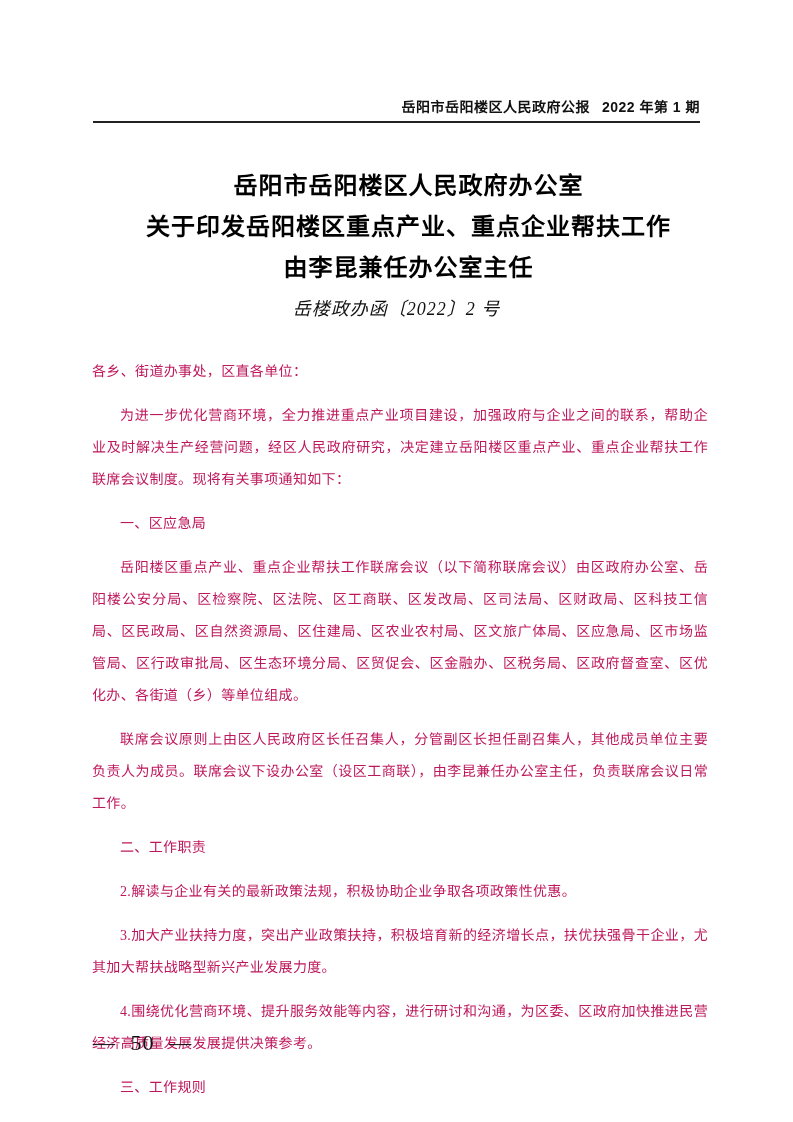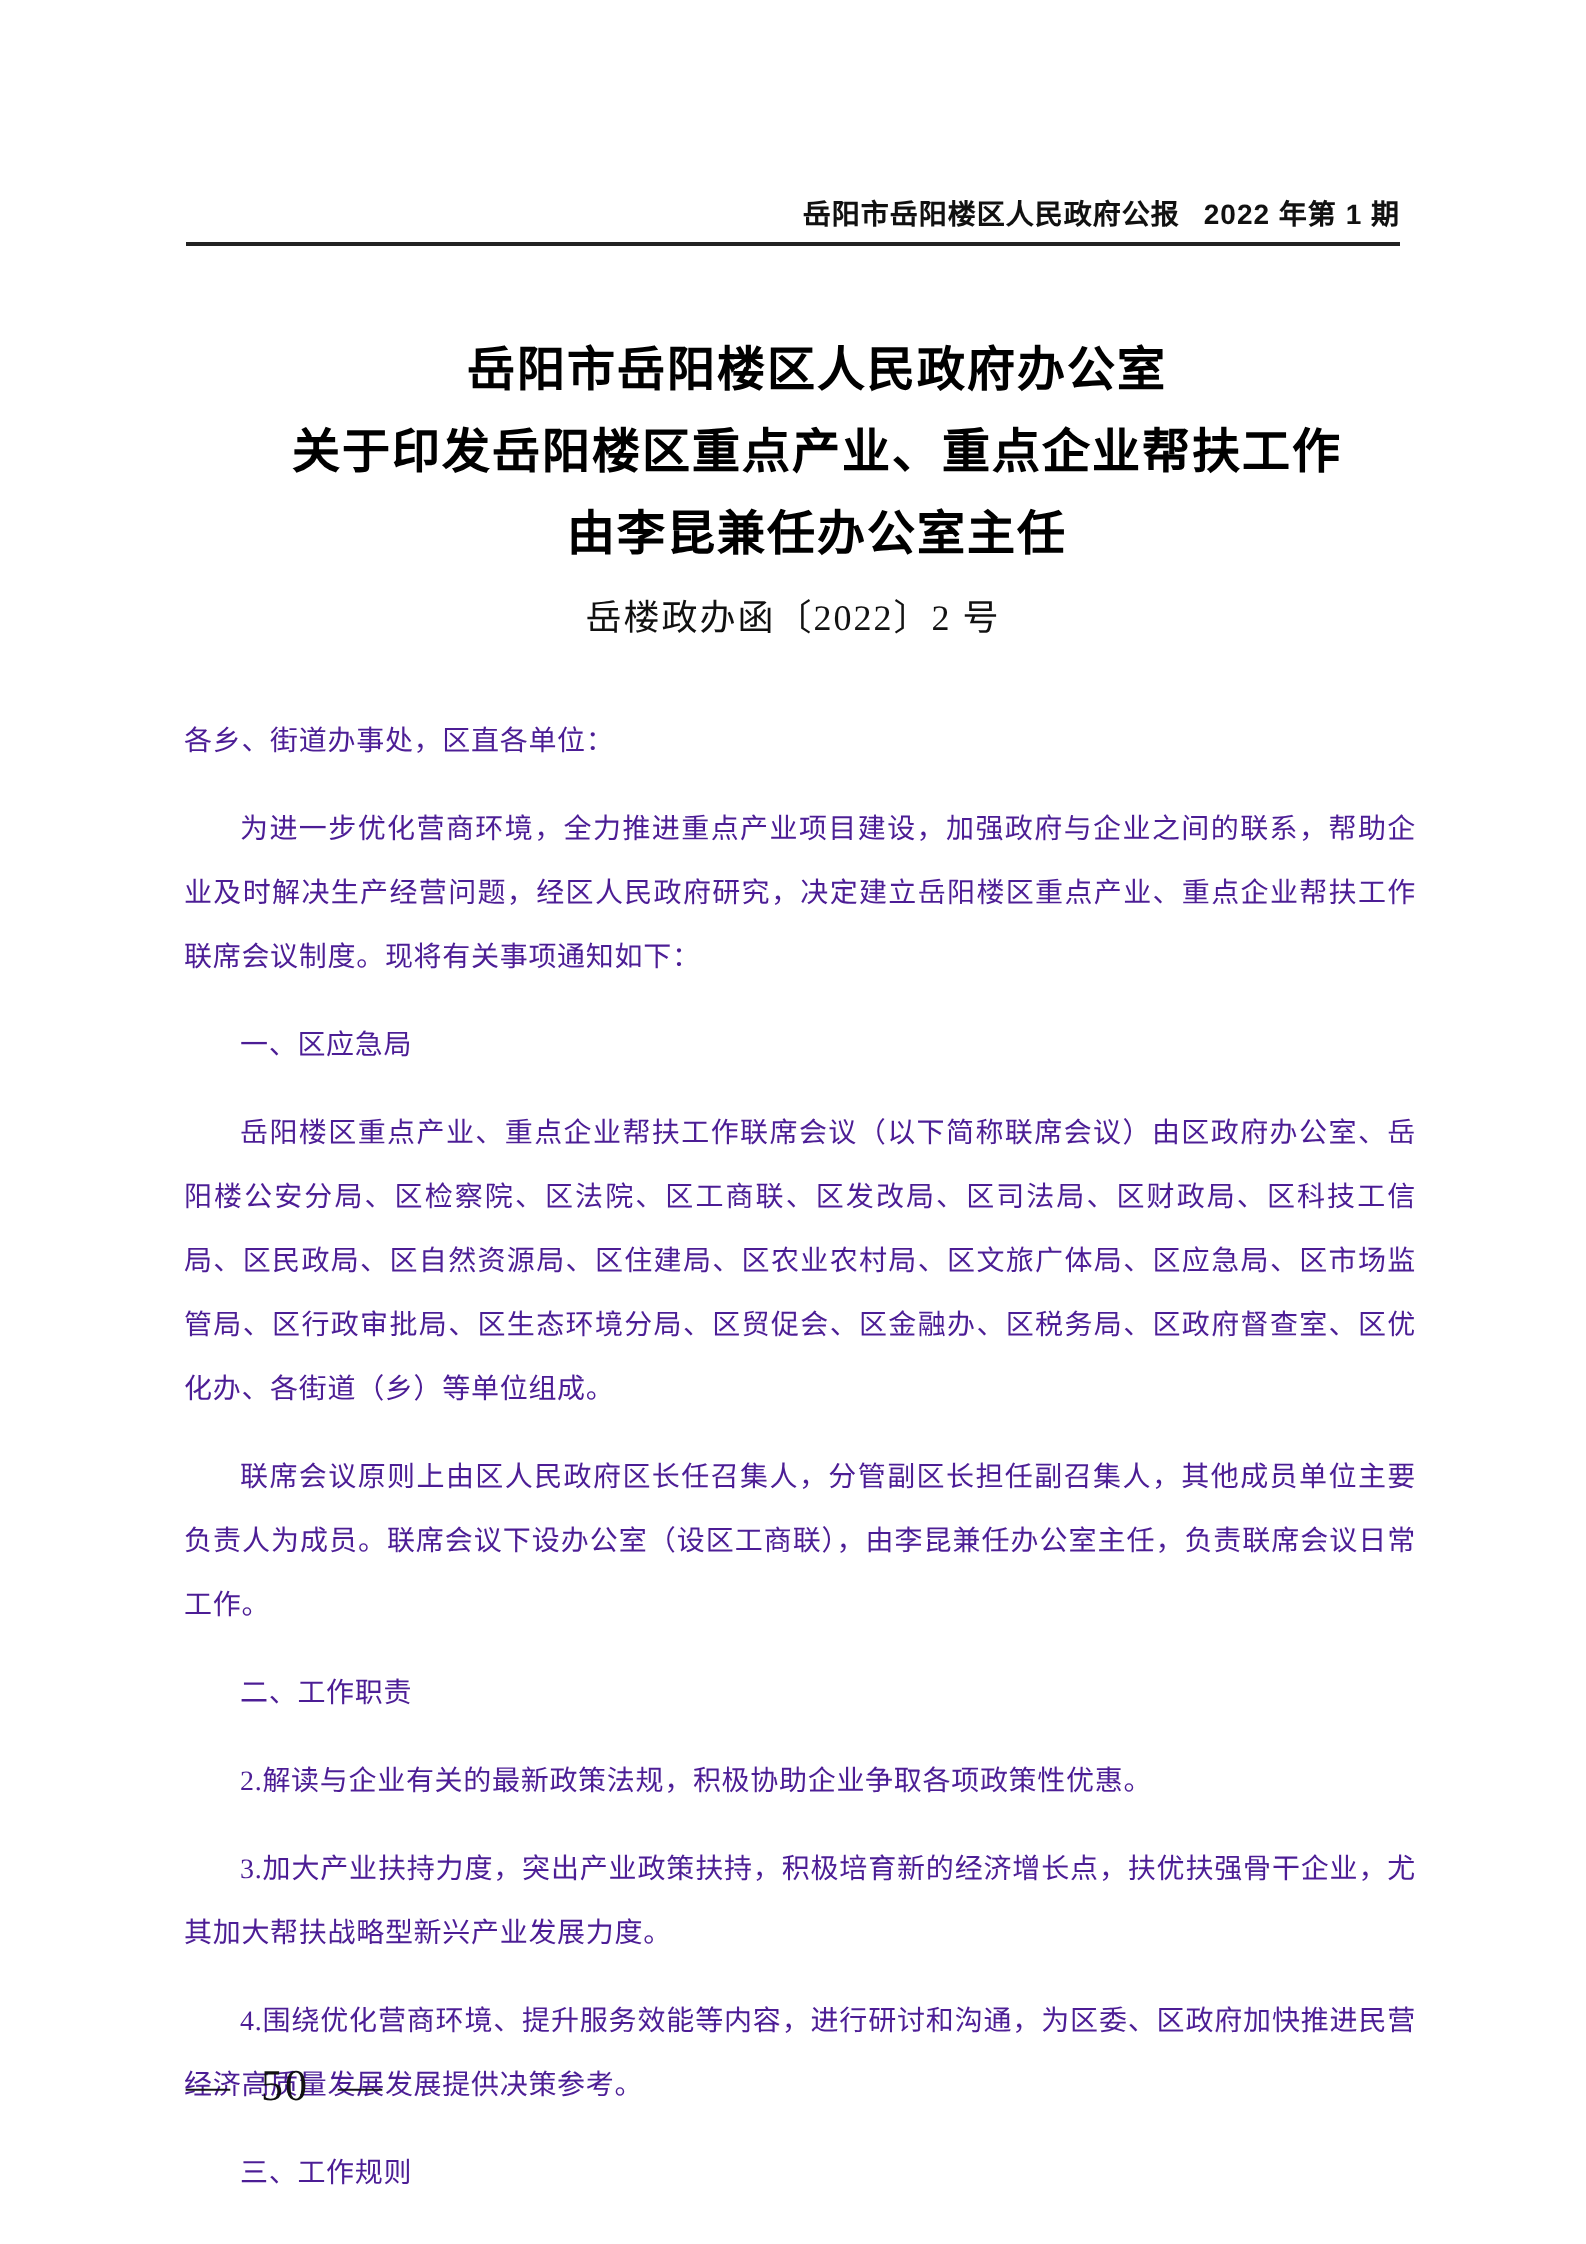--- a/index.html
+++ b/index.html
@@ -61,32 +61,33 @@
   }
   .doc-number {
     position: absolute;
     top: 294px;
     left: 60px;
     width: 673px;
     text-align: center;
     font-size: 18px;
     letter-spacing: 1px;
     color: #111111;
+    font-style: italic;
   }
   
   .doc-body {
     position: absolute;
     top: 356px;
     left: 92px;
     width: 616px;
     font-size: 14px;
     line-height: 32px;
     letter-spacing: 0.35px;
     text-align: justify;
-    color: #4c1d95;
+    color: #be185d;
   }
   .doc-body p {
     margin: 0;
   }
   .doc-body p.indent {
     text-indent: 2em;
     margin-top: 12px;
   }
   
   .page-footer {

